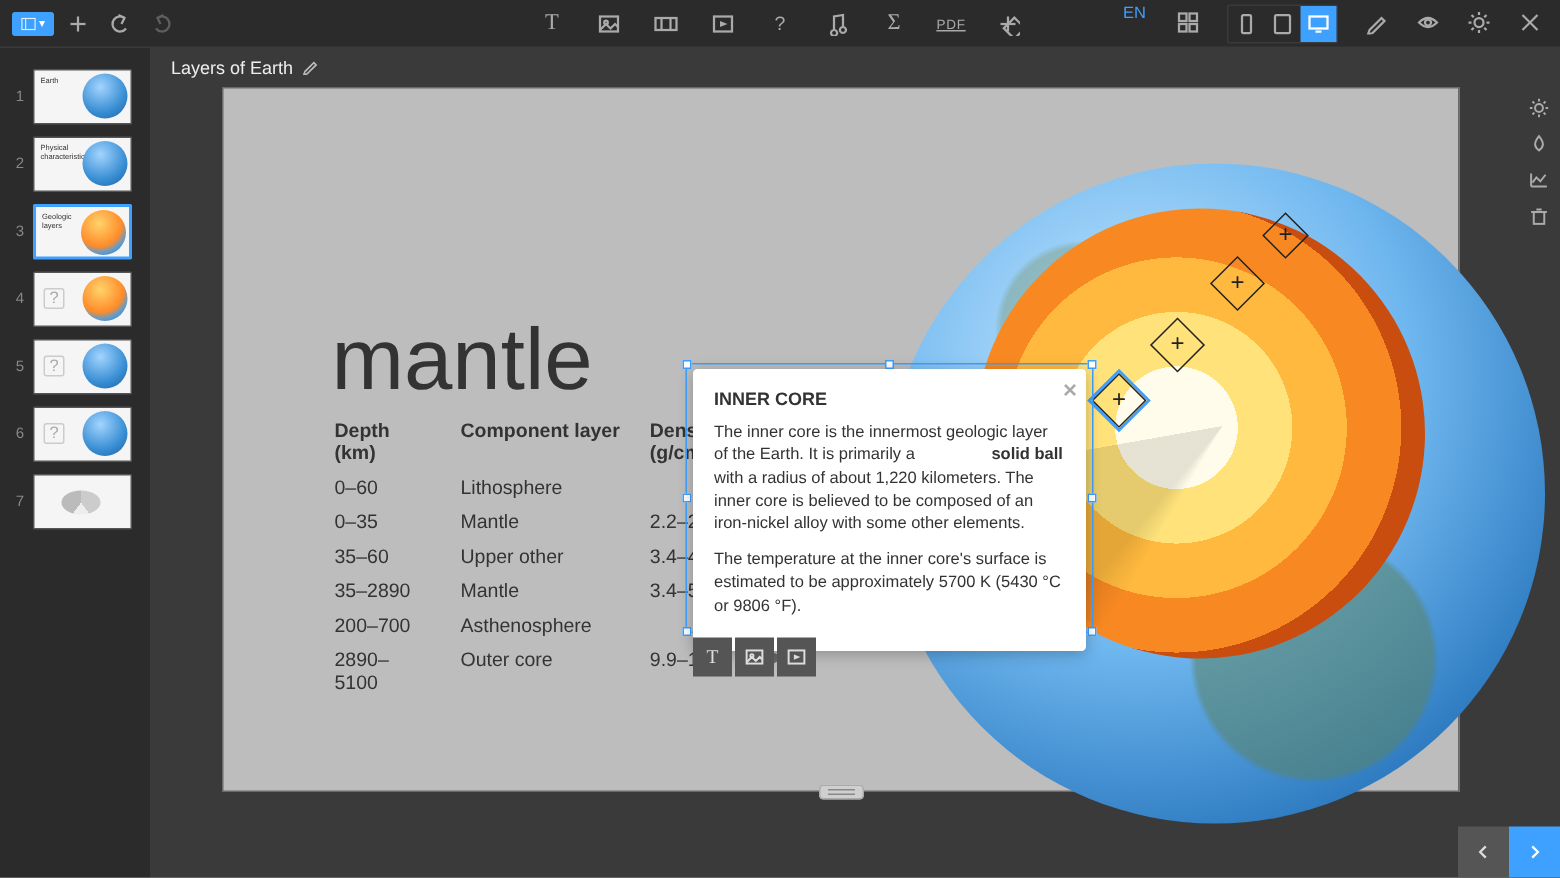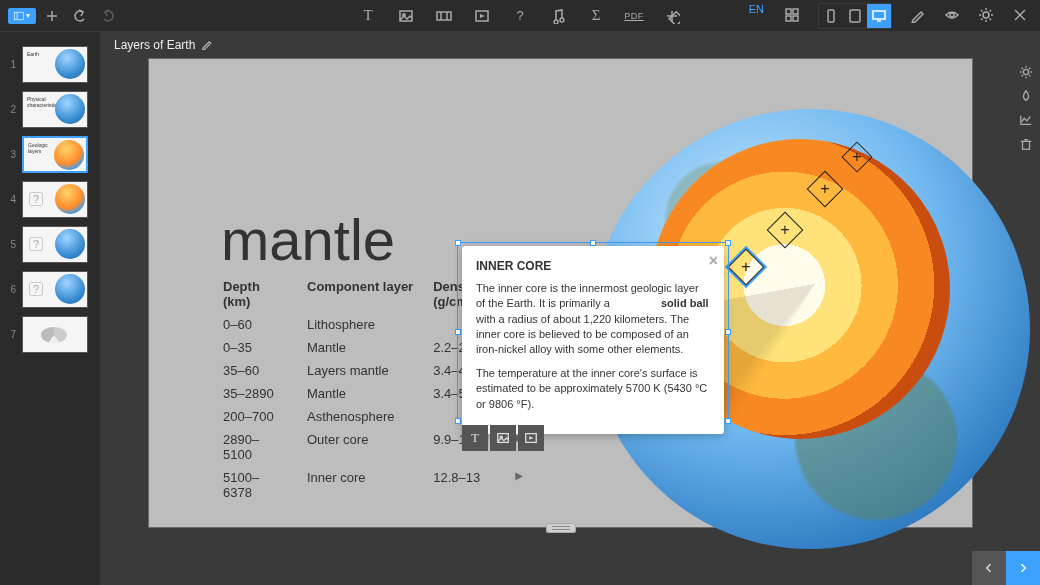--- a/index.html
+++ b/index.html
@@ -492,21 +492,21 @@
               <td class="arrow">▶</td>
             </tr>
         <tr>
               <td class="depth">0–35</td>
               <td>Mantle</td>
               <td class="density">2.2–2.9</td>
               <td class="arrow">▶</td>
             </tr>
         <tr>
               <td class="depth">35–60</td>
-              <td>Layers mantle</td>
+              <td>Upper other</td>
               <td class="density">3.4–4.4</td>
               <td class="arrow">▶</td>
             </tr>
         <tr>
               <td class="depth">35–2890</td>
               <td>Mantle</td>
               <td class="density">3.4–5.6</td>
               <td class="arrow">▶</td>
             </tr>
         <tr>
@@ -514,26 +514,20 @@
               <td>Asthenosphere</td>
               <td class="density"></td>
               <td class="arrow">▶</td>
             </tr>
         <tr>
               <td class="depth">2890–5100</td>
               <td>Outer core</td>
               <td class="density">9.9–12.</td>
               <td class="arrow">▶</td>
             </tr>
-        <tr>
-              <td class="depth">5100–6378</td>
-              <td>Inner core</td>
-              <td class="density">12.8–13</td>
-              <td class="arrow">▶</td>
-            </tr>
       </tbody>
         </table>
 
       <div class="earth">
         <div class="continents"></div>
         <div class="cutaway"></div>
         <div class="cut-edge"></div>
       </div>
 
       <div class="hotspot" style="left:697px; top:87px; width:22px;height:22px;"></div>

